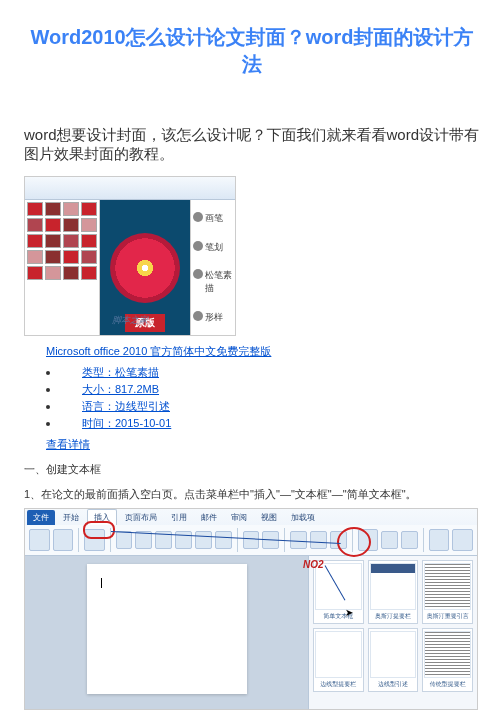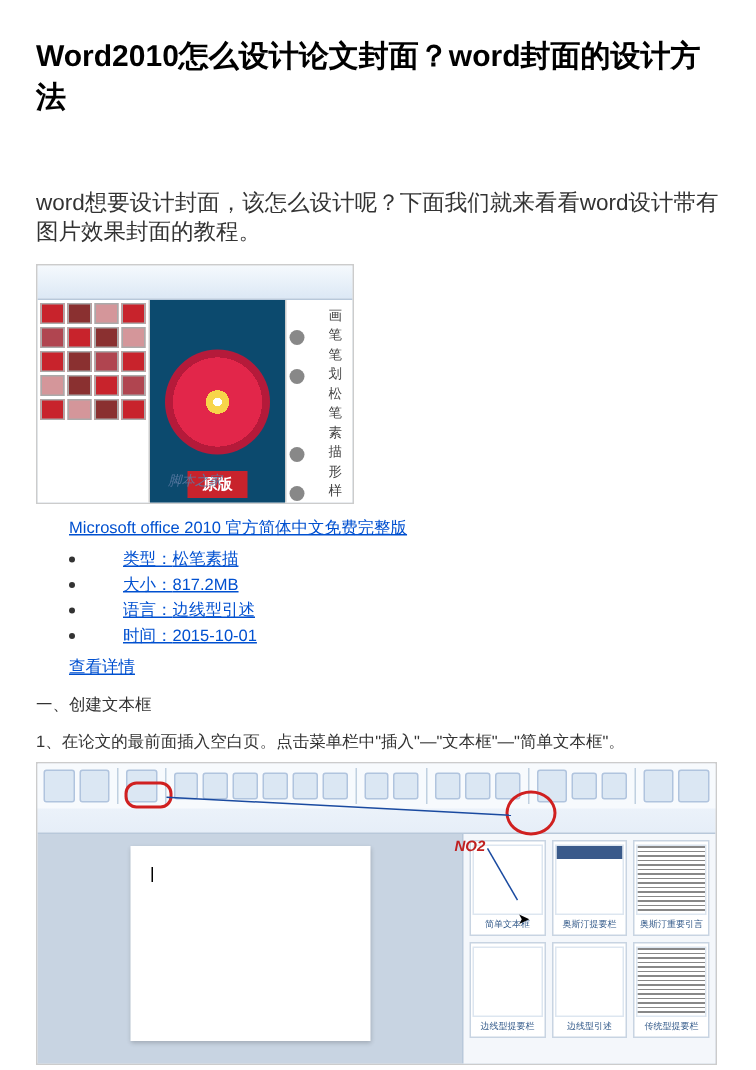--- a/index.html
+++ b/index.html
@@ -8,22 +8,23 @@
     color: #333;
     margin: 0;
     padding: 16px 24px;
     background: #fff;
     width: 504px;
     box-sizing: border-box;
   }
   h1 {
     font-size: 20px;
     font-weight: bold;
+    text-align: center;
     margin: 8px 0 16px 0;
-    color: #000000;
+    color: #3b82f6;
   }
   .intro {
     font-size: 15px;
     margin-bottom: 12px;
     margin-top: 48px;
   }
   .img-placeholder {
     border: 1px solid #ccc;
     background: #eef2f6;
     position: relative;
@@ -99,22 +100,22 @@
     border-left: 1px solid #ccc;
     display: flex;
     flex-direction: column;
     justify-content: space-around;
     font-size: 9px;
     padding: 4px 2px;
     color: #444;
   }
   .side-labels div {
     display: flex;
-    align-items: flex-end;
-    gap: 16px;
+    align-items: flex-start;
+    gap: 2px;
   }
   .side-labels .dot {
     width: 10px; height: 10px; border-radius: 50%;
     background: #888;
     flex-shrink: 0;
   }
   .watermark {
     position: absolute;
     bottom: 8px;
     left: 50%;
@@ -370,20 +371,31 @@
 
 <div>
   <a href="#" class="link">查看详情</a>
 </div>
 
 <p class="section-title">一、创建文本框</p>
 <p class="section-title">1、在论文的最前面插入空白页。点击菜单栏中"插入"—"文本框"—"简单文本框"。</p>
 
 <div class="img-placeholder img2">
   <div class="ribbon2">
+    <div class="tabs2">
+      <span class="file-tab">文件</span>
+      <span>开始</span>
+      <span class="active-tab">插入</span>
+      <span>页面布局</span>
+      <span>引用</span>
+      <span>邮件</span>
+      <span>审阅</span>
+      <span>视图</span>
+      <span>加载项</span>
+    </div>
     <div class="toolbar2">
       <div class="tool-icon big"></div>
       <div class="tool-icon big"></div>
       <div class="tool-group-sep"></div>
       <div class="tool-icon big"></div>
       <div class="tool-group-sep"></div>
       <div class="tool-icon"></div>
       <div class="tool-icon"></div>
       <div class="tool-icon"></div>
       <div class="tool-icon"></div>

